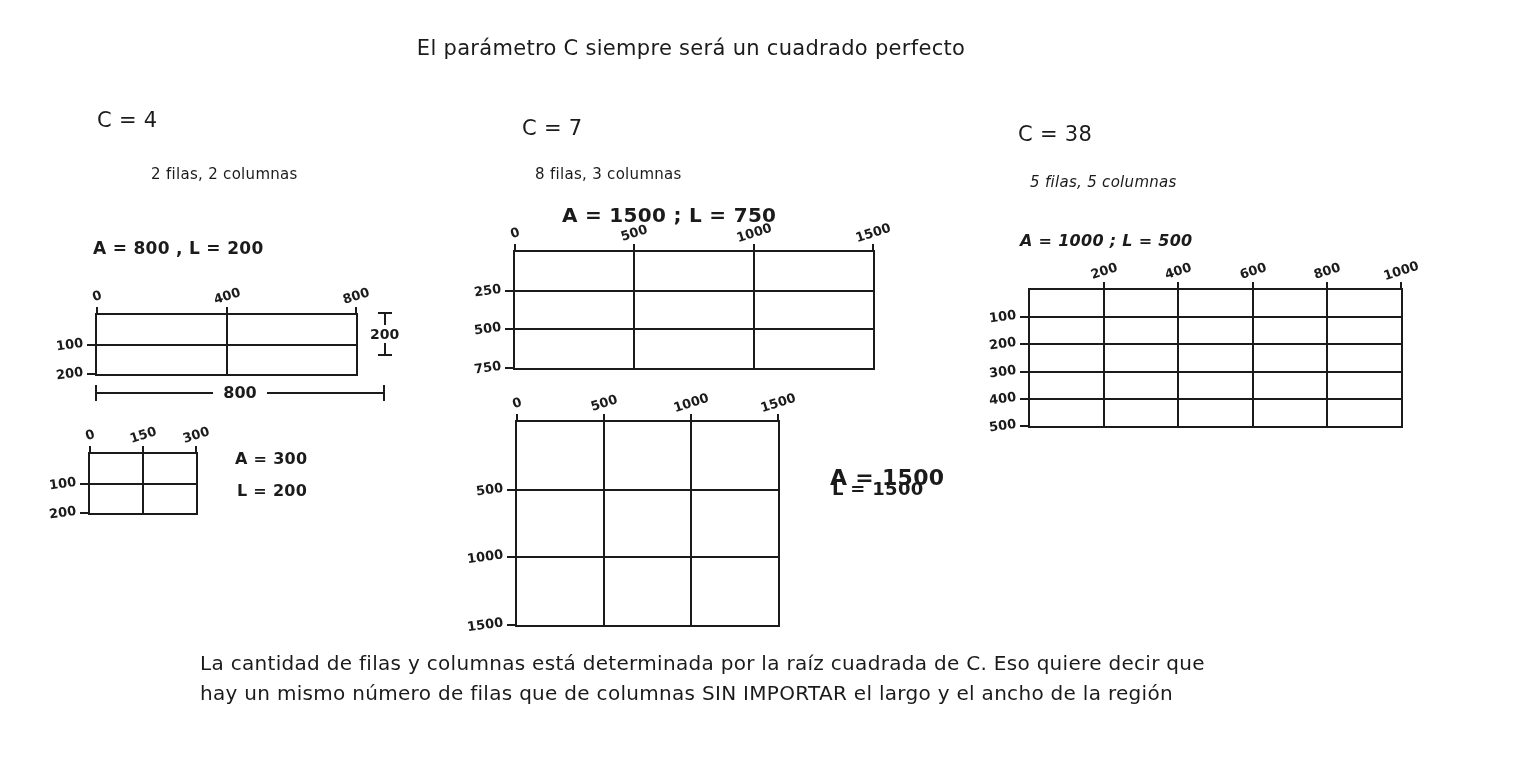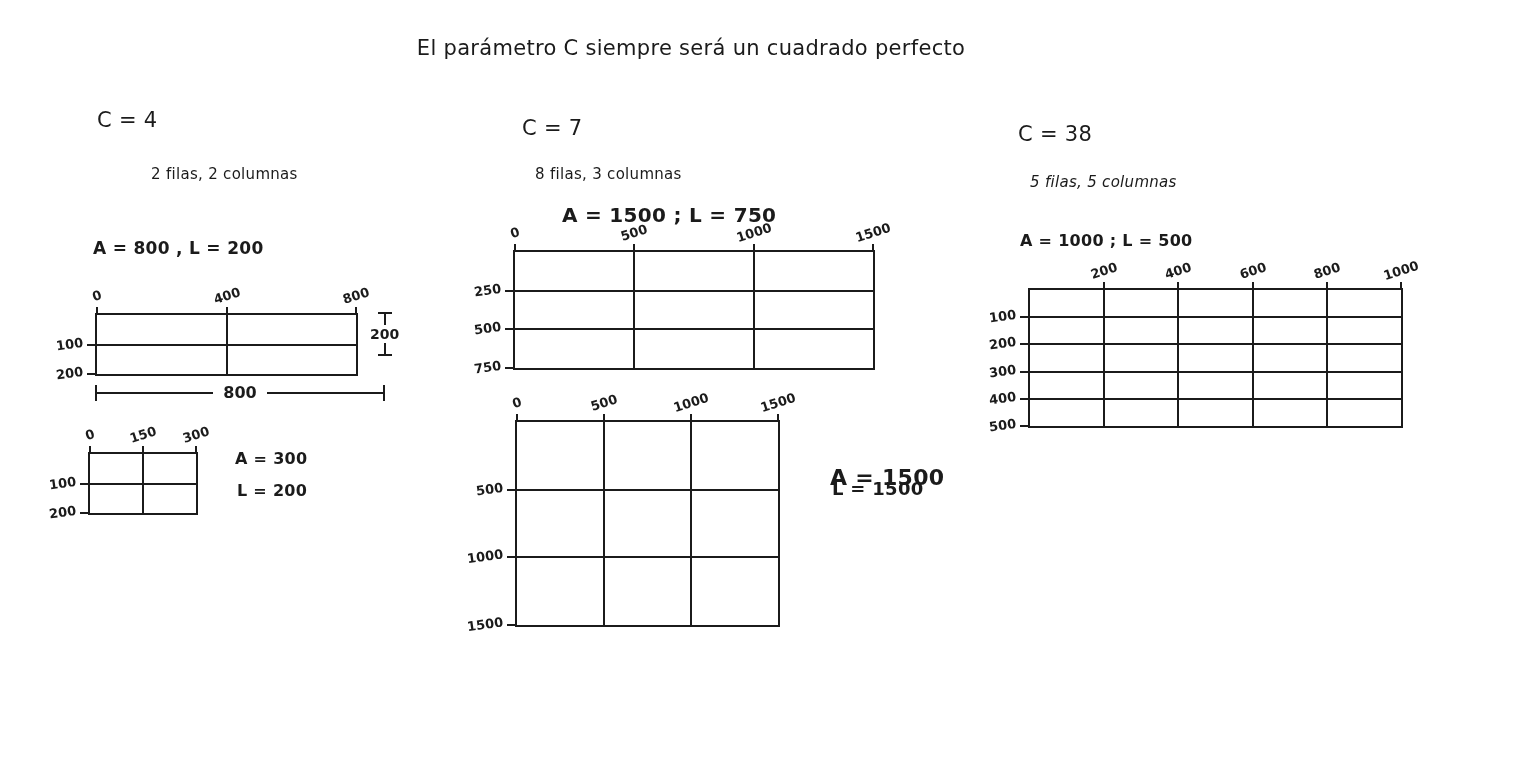--- a/index.html
+++ b/index.html
@@ -159,21 +159,21 @@
       <span class="ticklabel-left" style="top: 100%;">1500</span>
     </div>
 
   <div class="abs side-label hand" style="left:830px;top:465px;font-size:22px;">A = 1500</div>
   <div class="abs side-label hand" style="left:832px;top:478px;font-size:18px;">L = 1500</div>
 </div>
 
 <div>
   <div class="abs c-heading hand" style="left:1018px;top:122px;">C = 38</div>
   <div class="abs sub-heading hand" style="left:1030px;top:173px;font-style:italic;">5 filas, 5 columnas</div>
-  <div class="abs params hand" style="left:1020px;top:231px;font-size:16px;">A = 1000 ;   L = 500</div>
+  <div class="abs params hand" style="left:1020px;top:231px;font-size:16px;font-style:italic;">A = 1000 ;   L = 500</div>
 
   <div class="grid-box" style="left:1028px;top:288px;width:375px;height:140px;">
       <div class="vline" style="left: 20%;"></div>
       <div class="vline" style="left: 40%;"></div>
       <div class="vline" style="left: 60%;"></div>
       <div class="vline" style="left: 80%;"></div>
       <div class="hline" style="top: 20%;"></div>
       <div class="hline" style="top: 40%;"></div>
       <div class="hline" style="top: 60%;"></div>
       <div class="hline" style="top: 80%;"></div>
@@ -194,13 +194,15 @@
       <div class="tickmark-left" style="top: 60%;"></div>
       <span class="ticklabel-left" style="top: 60%;">300</span>
       <div class="tickmark-left" style="top: 80%;"></div>
       <span class="ticklabel-left" style="top: 80%;">400</span>
       <div class="tickmark-left" style="top: 100%;"></div>
       <span class="ticklabel-left" style="top: 100%;">500</span>
     </div>
 </div>
 
 <div class="abs footer hand">
+  <div>La cantidad de filas y columnas está determinada por la raíz cuadrada de C. Eso quiere decir que</div>
+  <div>hay un mismo número de filas que de columnas SIN IMPORTAR el largo y el ancho de la región</div>
 </div>
 
 </body></html>

